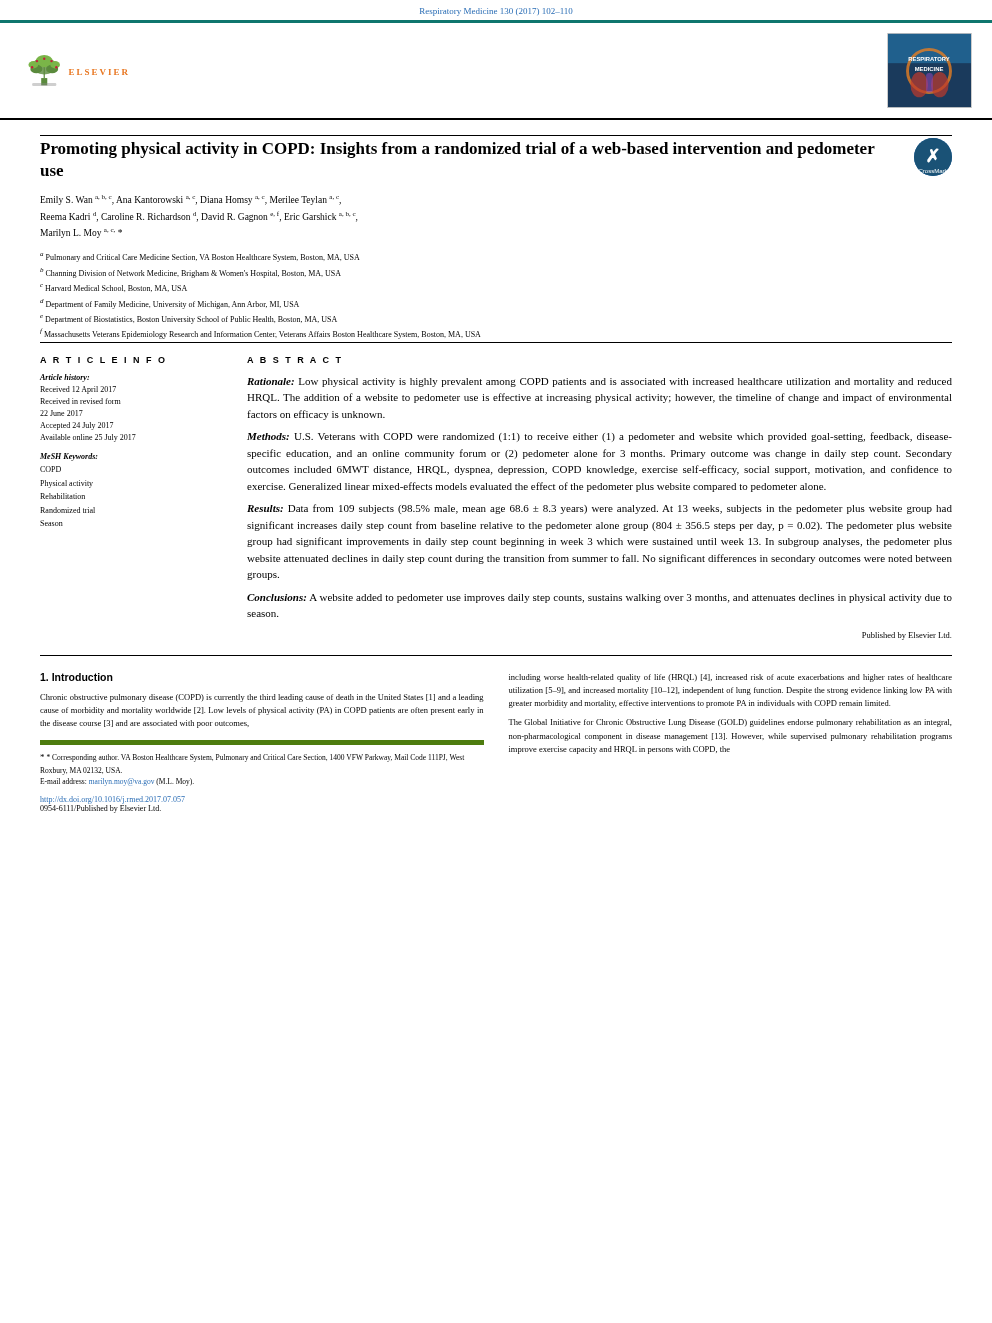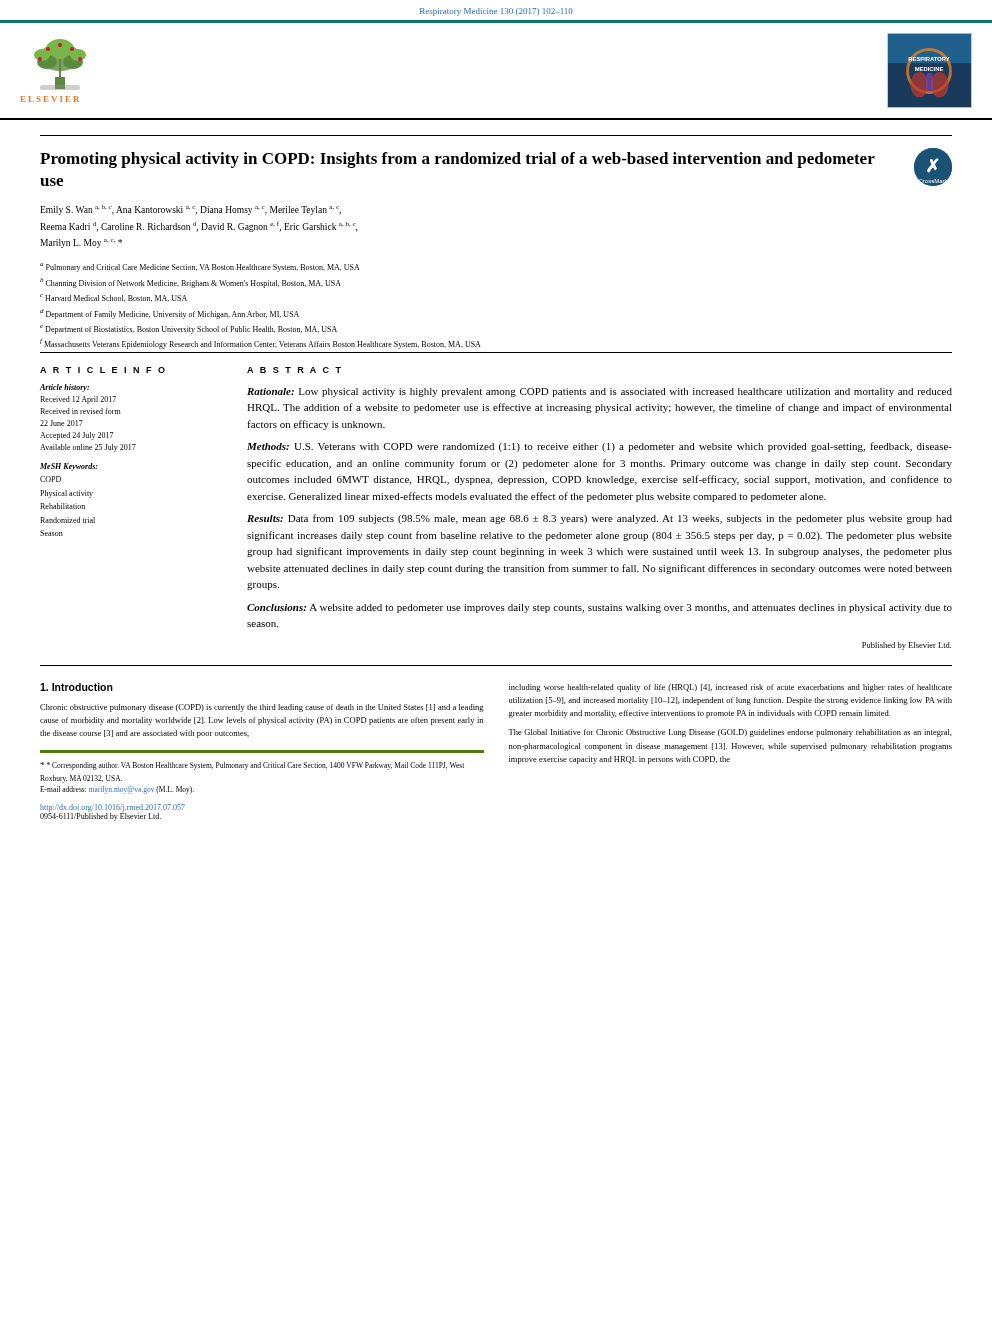--- a/index.html
+++ b/index.html
@@ -36,21 +36,22 @@
       padding: 10px 20px;
       border-bottom: 2px solid #000;
     }
 
     .journal-header-left {
       width: 110px;
     }
 
     .elsevier-logo {
       display: flex;
-      flex-direction: column;
+      flex-direction: row;
+      align-items: center;
     }
 
     .elsevier-tree {
       width: 80px;
       height: 55px;
     }
 
     .elsevier-text {
       font-size: 9px;
       font-weight: bold;
@@ -119,21 +120,21 @@
       padding: 15px 40px 15px 40px;
     }
 
     
     .article-title-section {
       display: flex;
       justify-content: space-between;
       align-items: flex-start;
       margin-bottom: 10px;
       border-top: 1px solid #000;
-      padding-top: 12px;
+      padding-top: 2px;
     }
 
     .article-title {
       font-size: 17px;
       font-weight: bold;
       color: #000;
       line-height: 1.3;
       flex: 1;
       padding-right: 15px;
     }
@@ -296,21 +297,21 @@
       font-size: 8.5px;
       color: #000;
       line-height: 1.55;
       text-align: justify;
       margin-bottom: 6px;
     }
 
     
     .footnotes {
       margin-top: 10px;
-      border-top: 3px solid #4d7c0f;
+      border-top: 5px solid #4d7c0f;
       padding-top: 6px;
     }
 
     .footnote-line {
       font-size: 7.5px;
       color: #000;
       line-height: 1.5;
     }
 
     .footnote-line a {

